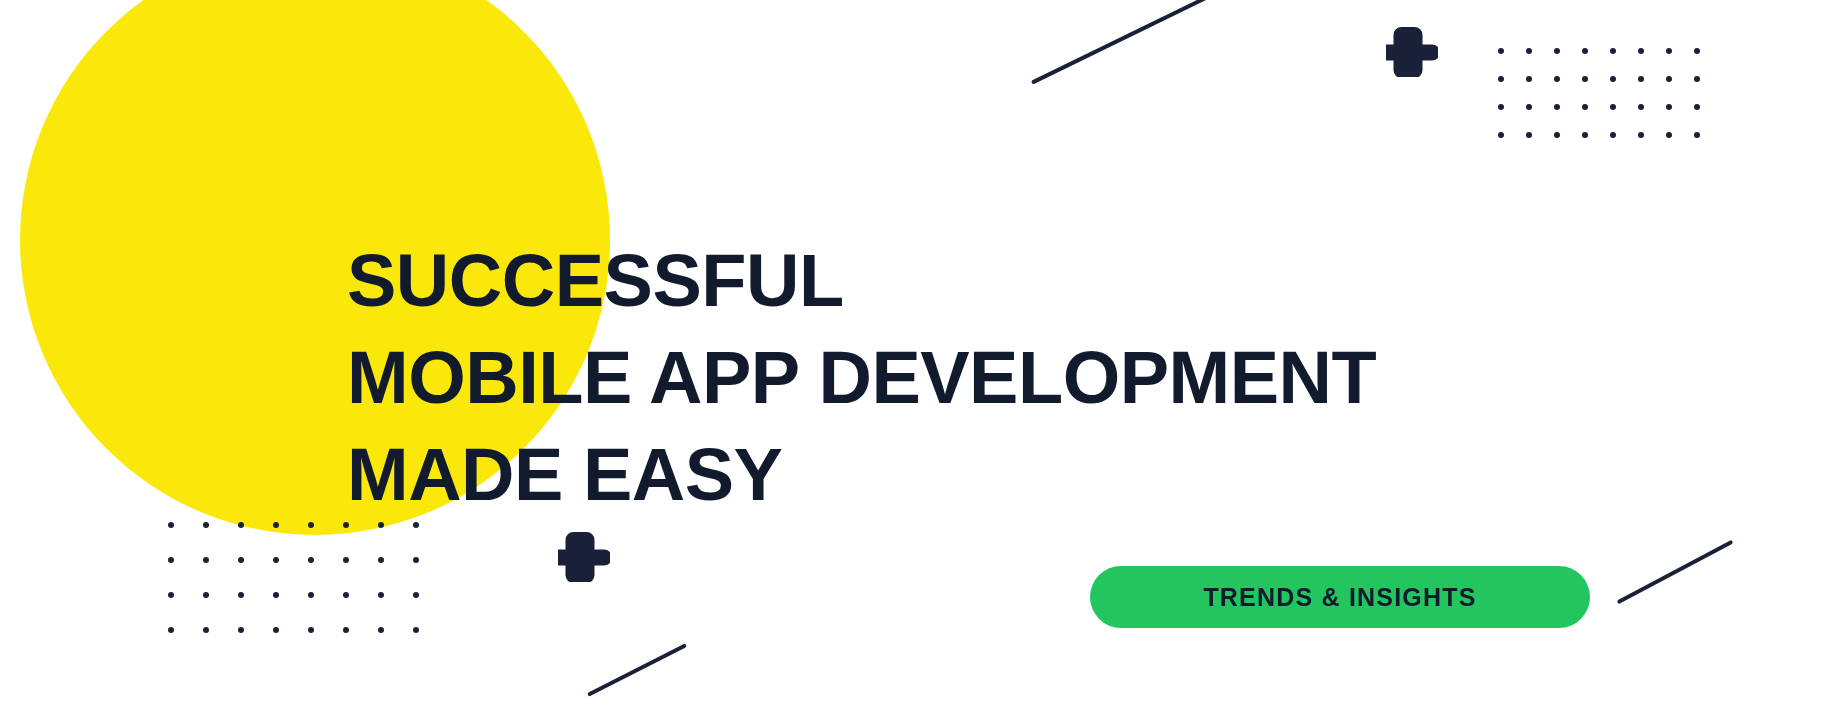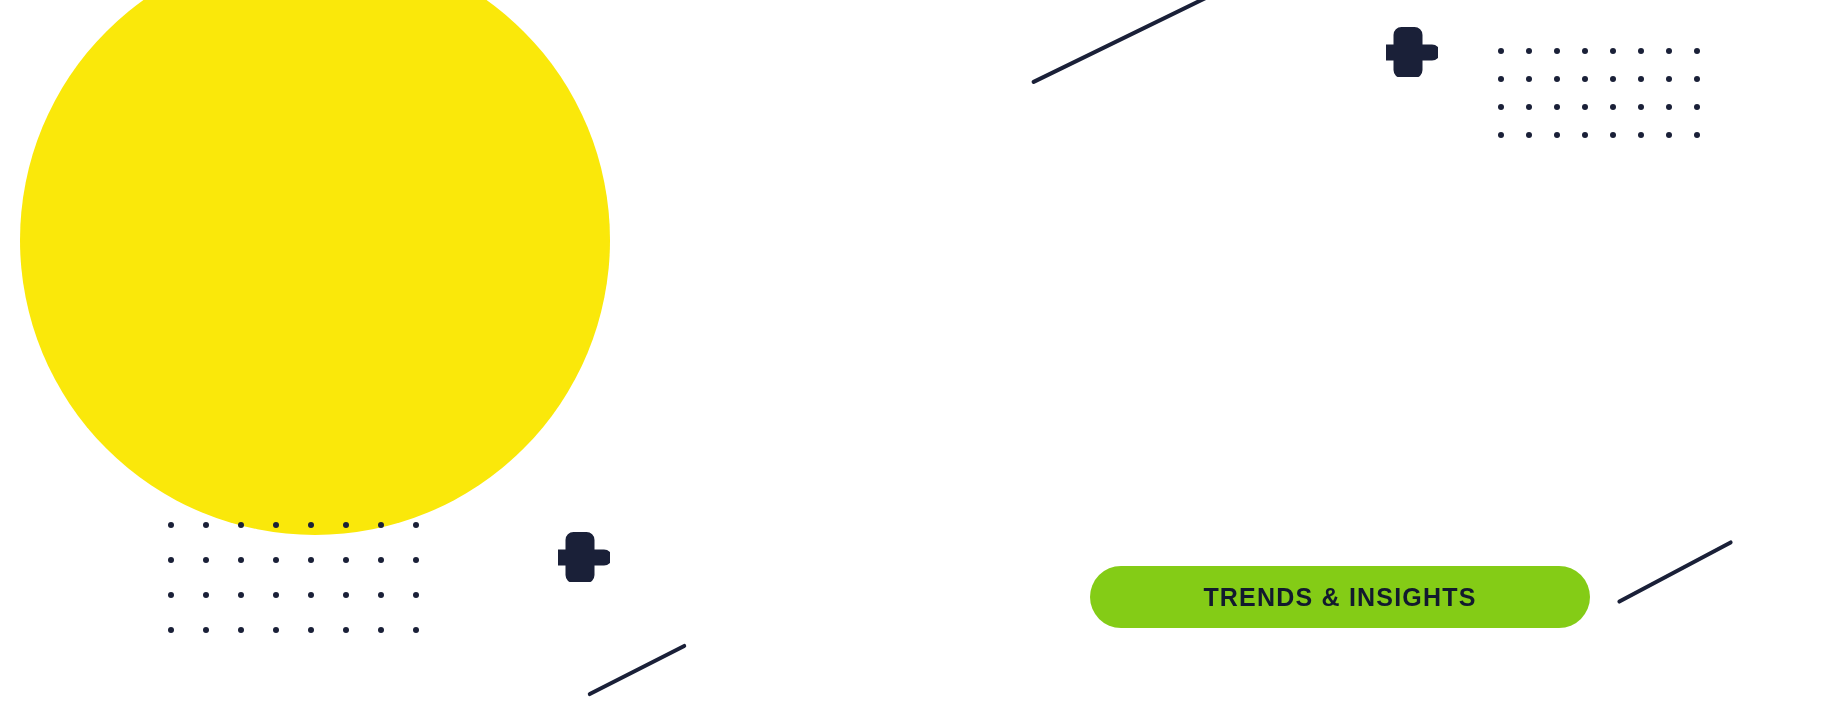--- a/index.html
+++ b/index.html
@@ -52,21 +52,21 @@
   }
 
   
   .badge {
     position: absolute;
     left: 1090px;
     top: 566px;
     width: 500px;
     height: 62px;
     border-radius: 31px;
-    background: #84cc16;
+    background: #22c55e;
     z-index: 4;
     display: flex;
     align-items: center;
     justify-content: center;
     box-sizing: border-box;
     border: none;
     cursor: pointer;
   }
   .badge-label {
     color: #121A2E;
@@ -228,18 +228,23 @@
     <span class="dot"></span>
     <span class="dot"></span>
     <span class="dot"></span>
     <span class="dot"></span>
     <span class="dot"></span>
     <span class="dot"></span>
     <span class="dot"></span>
     <span class="dot"></span>
   </div>
 
+  <h1 class="headline">
+    <span class="headline-line">SUCCESSFUL</span>
+    <span class="headline-line">MOBILE APP DEVELOPMENT</span>
+    <span class="headline-line">MADE EASY</span>
+  </h1>
 
   <div class="badge">
     <span class="badge-label">TRENDS &amp; INSIGHTS</span>
   </div>
 
 </div>
 
 </body></html>

